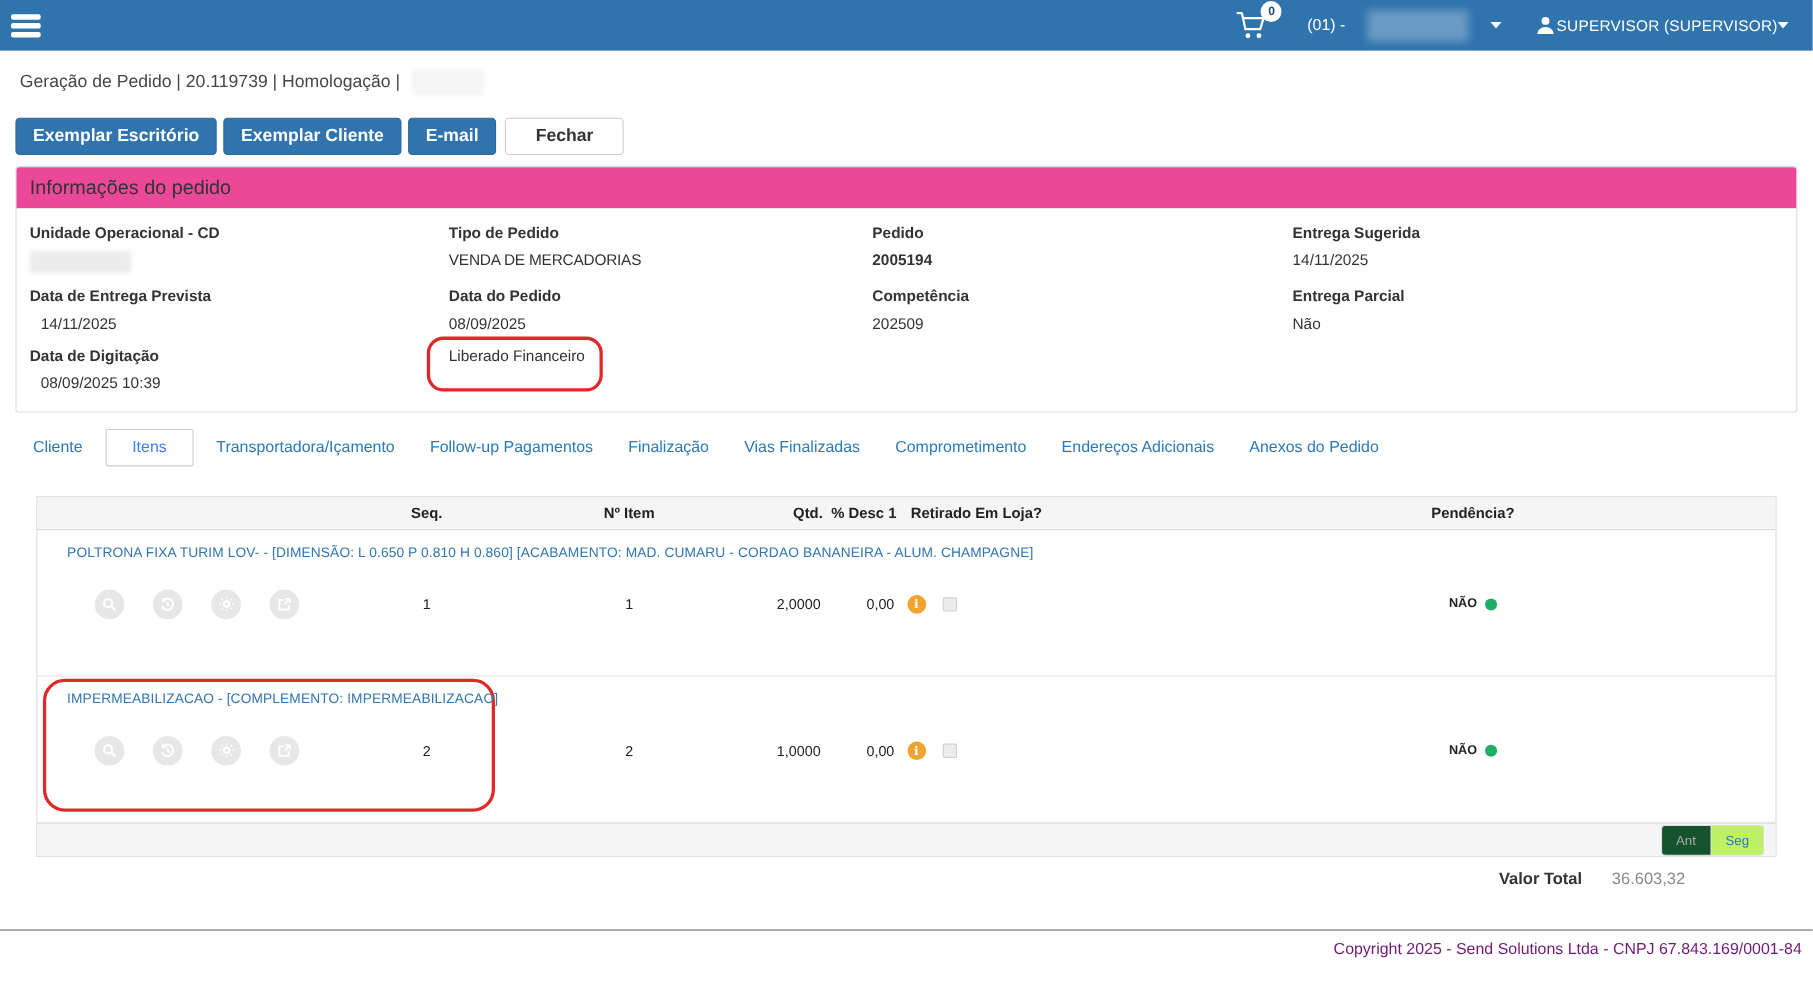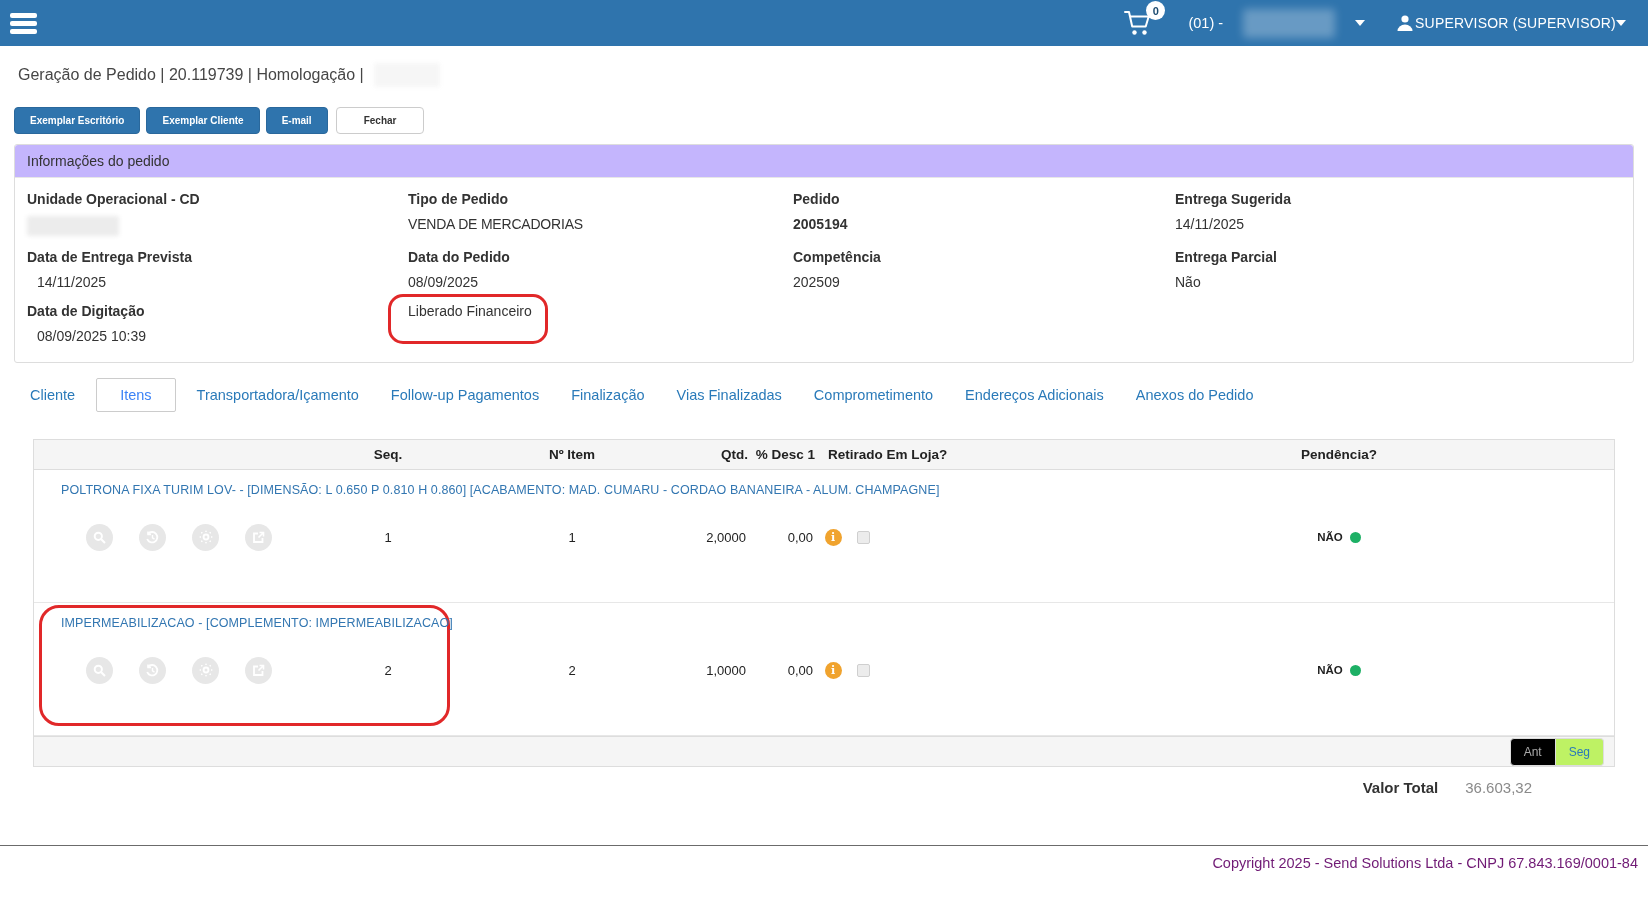--- a/index.html
+++ b/index.html
@@ -21,28 +21,28 @@
   .caret { width:0; height:0; border-left:5px solid transparent; border-right:5px solid transparent;
     border-top:6px solid #fff; }
   .user { display:flex; align-items:center; gap:0; font-size:14px; margin-right:22px; letter-spacing:.2px; }
 
   
   .breadcrumb { padding:17px 0 13px 18px; font-size:16px; color:#464646; display:flex; align-items:center; }
   .blur-bc { width:66px; height:24px; margin-left:10px; background:rgba(130,130,130,0.07); filter:blur(2px); border-radius:2px; }
 
   
   .toolbar { margin:7px 0 10px 14px; display:flex; gap:6px; }
-  .btn { font-size:10px; font-weight:bold; border-radius:4px; padding:7px 15px; cursor:pointer;
+  .btn { font-size:16px; font-weight:bold; border-radius:4px; padding:7px 15px; cursor:pointer;
     font-family:"Liberation Sans", sans-serif; }
   .btn-blue { background:#2f74ad; color:#fff; border:1px solid #2a689c; }
   .btn-white { background:#fff; color:#333; border:1px solid #ccc; padding:7px 27px; margin-left:2px; }
 
   
   .panel { margin:0 14px; border:1px solid #ddd; border-radius:3px; }
-  .panel-header { background:#c4b5fd; padding:8px 12px; font-size:14px; color:#333;
+  .panel-header { background:#ec4899; padding:8px 12px; font-size:18px; color:#333;
     border-bottom:1px solid #e7e7e7; border-radius:3px 3px 0 0; }
   .panel-body { padding:13px 12px 18px; display:grid; grid-template-columns:381px 385px 382px 1fr; row-gap:13px; }
   .field { position:relative; }
   .field .lbl { font-weight:bold; font-size:14px; margin-bottom:9px; }
   .field .val { font-size:14px; }
   .val-pedido { font-weight:bold; font-size:16.5px; }
   .val-cond { font-size:13.5px; letter-spacing:-0.2px; }
   .val-small { font-size:11.5px; }
   .indent { padding-left:10px; }
   .blur-val { width:92px; height:20px; background:#ececec; filter:blur(2px); border-radius:2px; }
@@ -81,21 +81,21 @@
   .cb-cell { display:flex; justify-content:center; }
   .checkbox { width:13px; height:13px; background:#ececec; border:1px solid #cfcfcf; border-radius:2px; cursor:pointer; }
   .pend-cell { display:flex; align-items:center; justify-content:center; gap:7px;
     font-size:11.5px; font-weight:bold; }
   .dot-green { width:11px; height:11px; border-radius:50%; background:#1db065; }
   .annot-row { left:5px; top:2px; width:411px; height:121px; border-radius:20px; }
   .t-foot { height:30px; background:#f5f5f5; border-top:1px solid #ddd; display:flex;
     justify-content:flex-end; align-items:center; padding-right:10px; }
   .pg-btn { font-size:12px; padding:6px 13px; border:1px solid #ddd; cursor:pointer;
     font-family:"Liberation Sans", sans-serif; }
-  .pg-prev { color:#aaa; background:#000000; border-radius:4px 0 0 4px; }
+  .pg-prev { color:#aaa; background:#14532d; border-radius:4px 0 0 4px; }
   .pg-next { color:#2a7ab9; background:#bef264; border-radius:0 4px 4px 0; border-left:none; }
 
   
   .totals { margin-top:12px; display:flex; justify-content:flex-end; align-items:baseline;
     gap:27px; padding-right:116px; }
   .totals .lbl { font-size:15px; font-weight:bold; color:#333; }
   .totals .val { font-size:15px; color:#8a8a8a; }
 
   
   .footer { position:absolute; left:0; right:0; top:845px; border-top:1px solid #6b6b6b;

